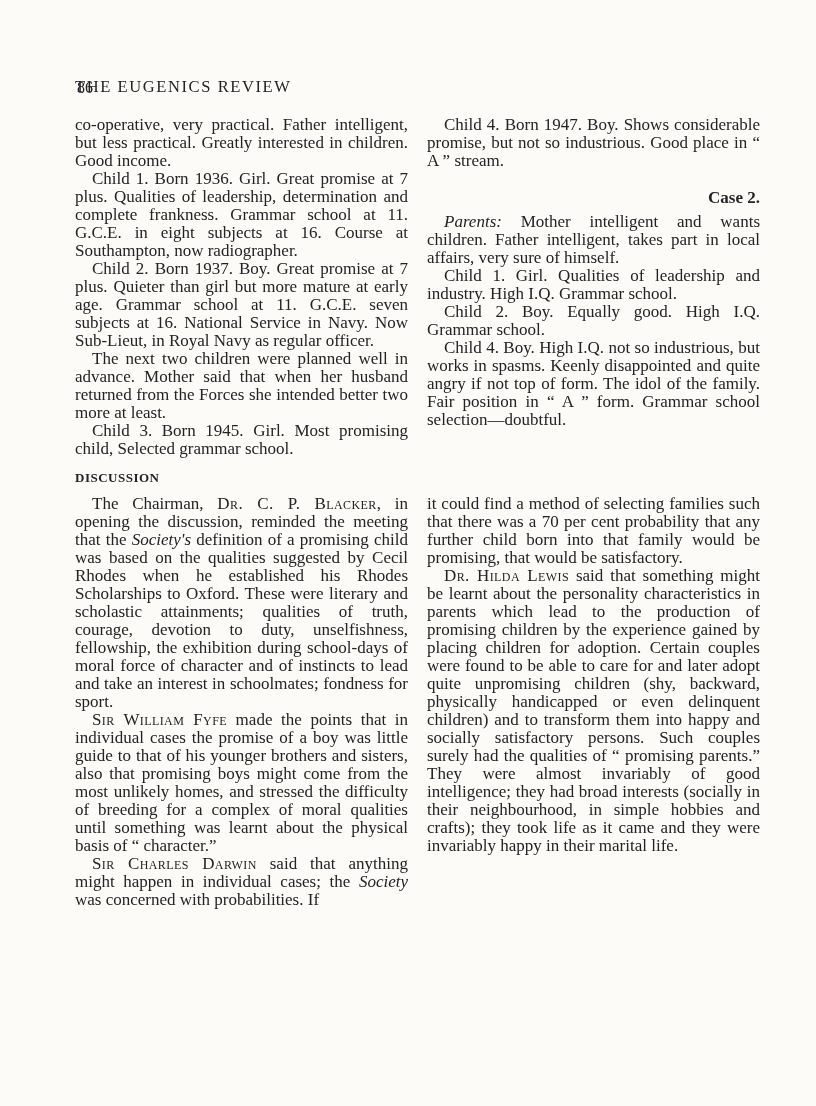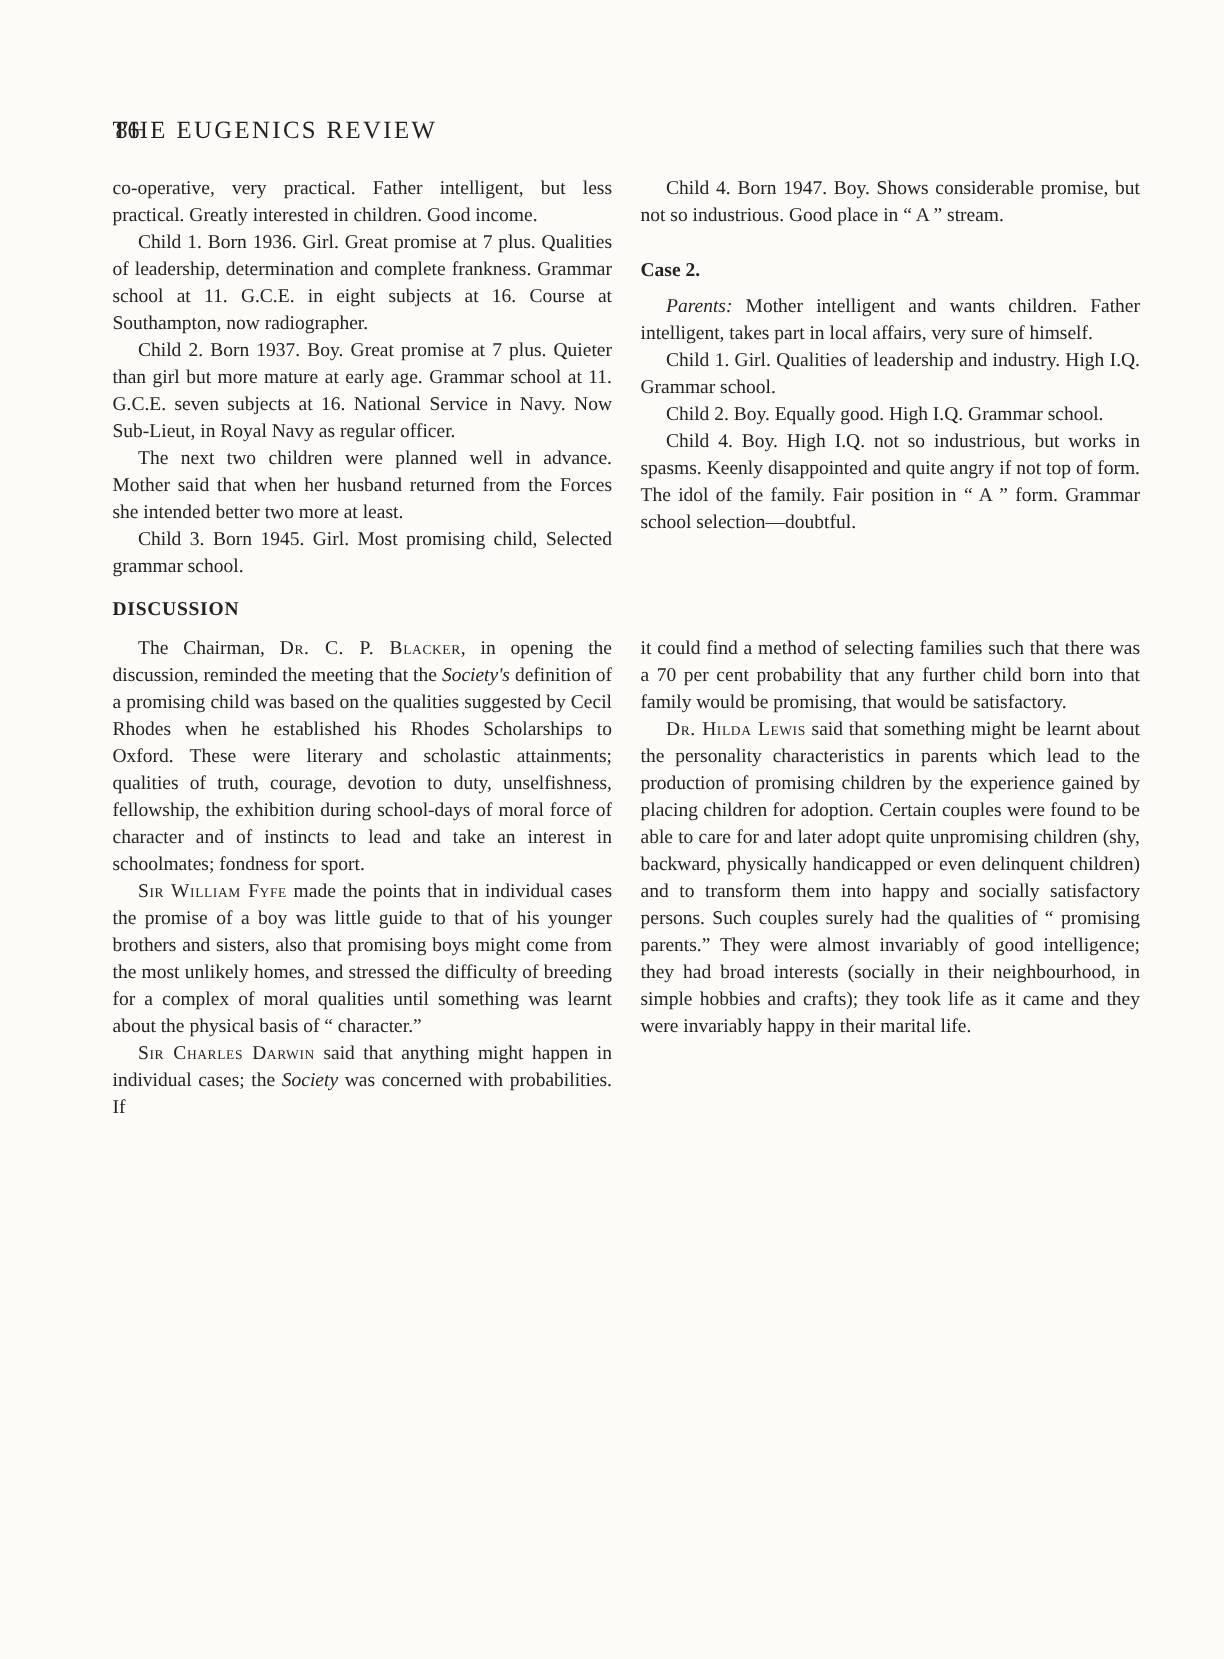--- a/index.html
+++ b/index.html
@@ -37,33 +37,33 @@
     letter-spacing: 1.6px;
     white-space: nowrap;
   }
   .two-col {
     display: flex;
     gap: 19px;
   }
   .col {
     flex: 1 1 0;
     min-width: 0;
-    font-size: 13px;
+    font-size: 17px;
     line-height: 18px;
     text-align: justify;
     text-justify: inter-word;
   }
   .para {
     margin: 0;
     text-indent: 17px;
   }
   .para.noindent { text-indent: 0; }
   .para.case-heading {
     text-indent: 0;
-    text-align: left;
+    text-align: right;
     font-weight: 700;
     margin-top: 19px;
     margin-bottom: 6px;
   }
   .sc { font-variant: small-caps; letter-spacing: 0.4px; }
   .it { font-style: italic; margin-top: 13px; }
   .bold { font-weight: 700; }
   .discussion-heading {
     margin: 12px 0 9px;
     font-size: 13px;

